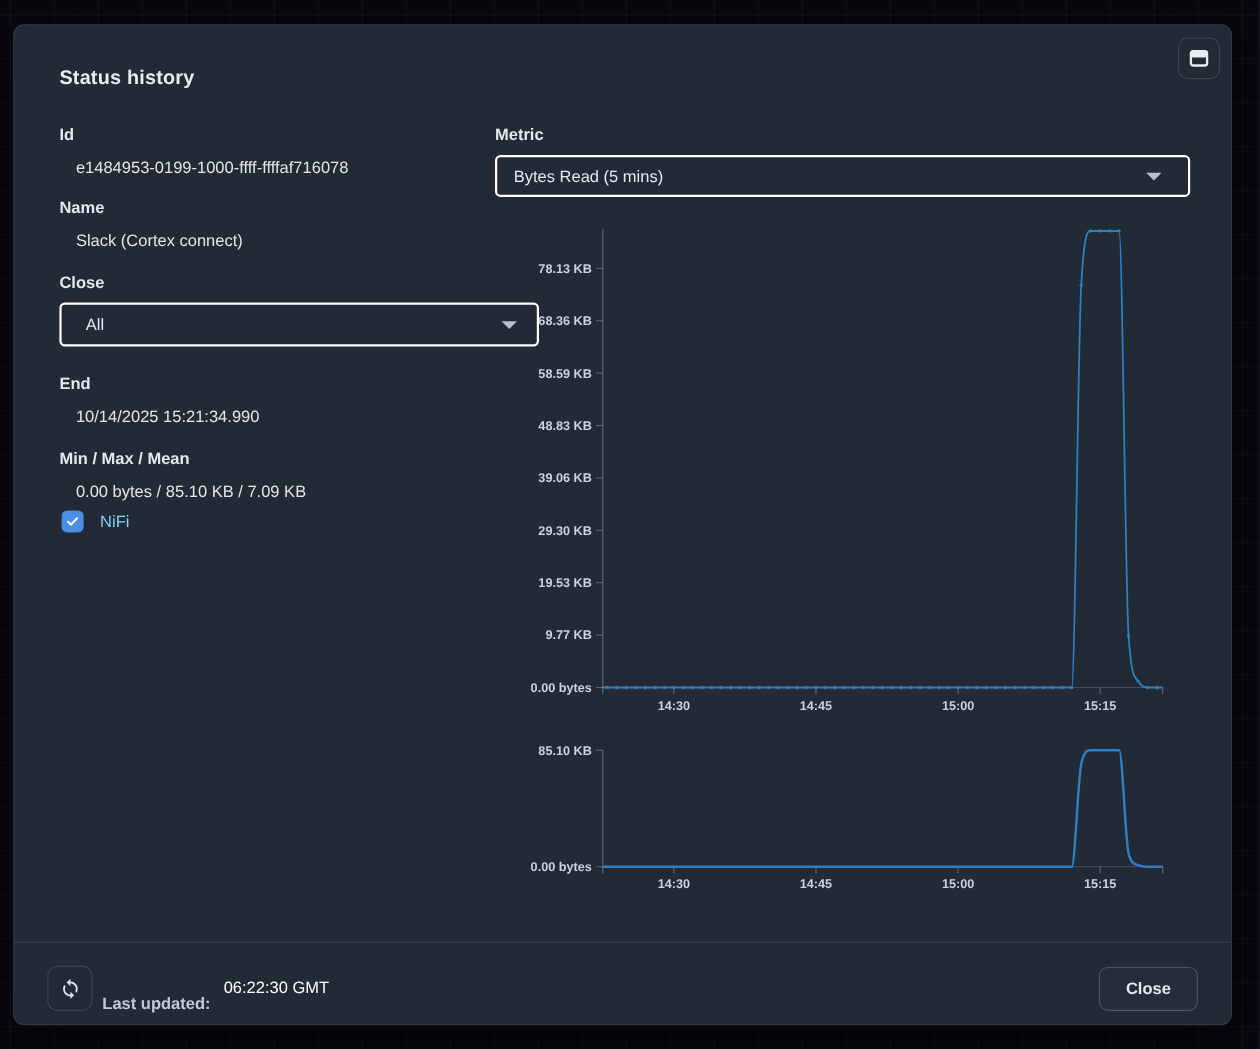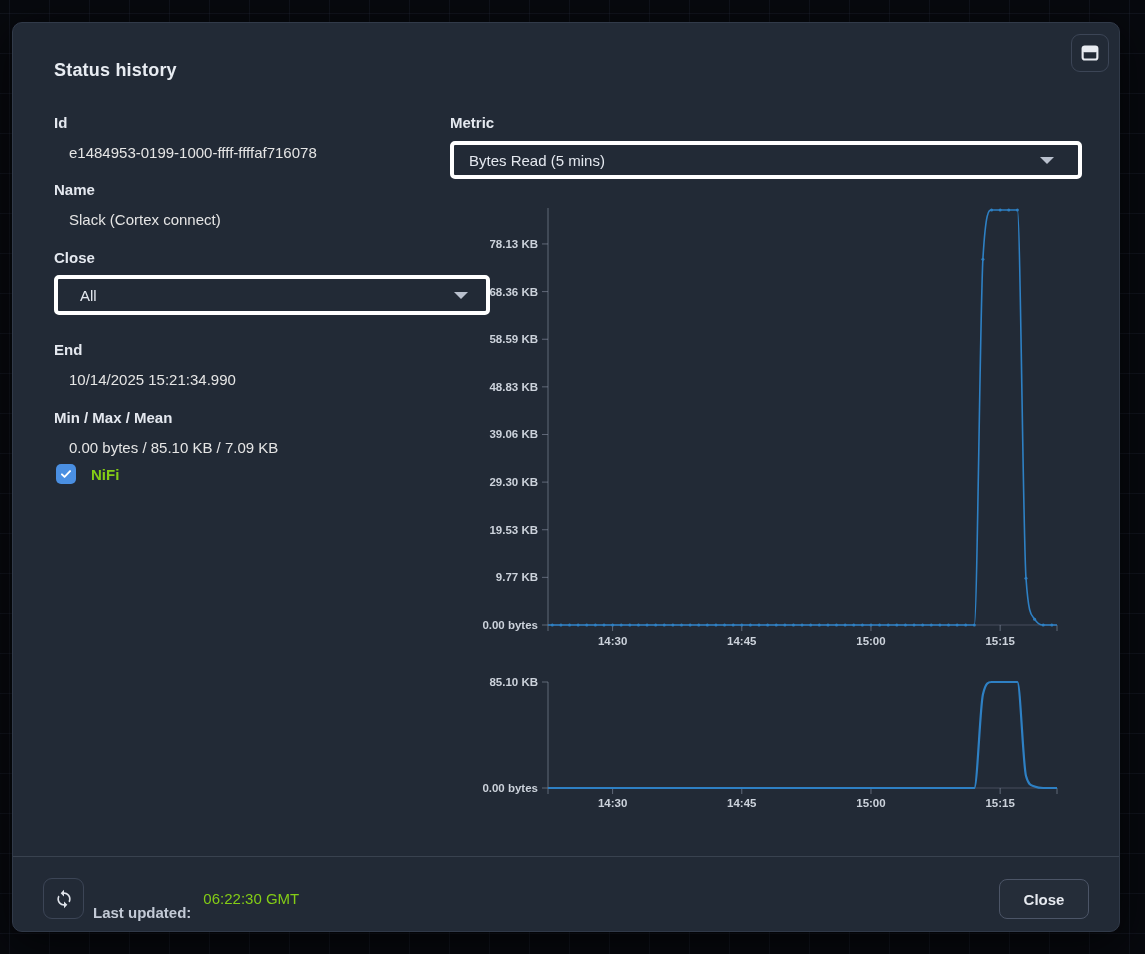--- a/index.html
+++ b/index.html
@@ -26,40 +26,40 @@
   }
   .icon-btn {
     position:absolute; display:flex; align-items:center; justify-content:center;
     background:transparent; border:1px solid #3c4556; border-radius:9px; cursor:pointer;
   }
   .maximize-btn { right:10px; top:11px; width:38px; height:38px; }
   .label { font-size:15px; font-weight:700; color:#e4e8ef; }
   .value { font-size:15px; color:#e5e5e5;margin-left:15px; }
   .abs { position:absolute; }
   .select-box {
-    position:absolute; border:4px solid #ffffff; border-radius:5px;
+    position:absolute; border:2px solid #ffffff; border-radius:5px;
     display:flex; align-items:center; cursor:pointer; background:transparent;
   }
   .select-box .sel-text { font-size:15px; color:#e4e8ef; }
   .chev {
     position:absolute; right:18px; top:50%; margin-top:-3px;
     width:0; height:0; border-left:7px solid transparent; border-right:7px solid transparent;
     border-top:7px solid #b9c0cd;
   }
   .checkbox-row { position:absolute; left:43px; top:441px; display:flex; align-items:center; }
   .checkbox {
     width:20px; height:20px; border-radius:5px; background:#4a8fe2;
     display:flex; align-items:center; justify-content:center; cursor:pointer;
   }
-  .checkbox-label { margin-left:15px; font-size:15px; font-weight:700; color:#84cc16; }
+  .checkbox-label { margin-left:15px; font-size:15px; font-weight:400; color:#7dd3fc; }
   .footer-divider { position:absolute; left:0; top:833px; width:100%; height:1px; background:#39424f; }
   .refresh-btn { left:30px; top:855px; width:41px; height:41px; }
   .last-updated { position:absolute; left:80px; top:855px; height:41px; display:flex; align-items:center; }
   .lu-label { font-size:15px; font-weight:700; color:#c3cad6;margin-top:28px; }
-  .lu-value { font-size:15px; color:#84cc16; margin-left:12px; }
+  .lu-value { font-size:15px; color:#ffffff; margin-left:12px; }
   .close-btn {
     position:absolute; right:30px; top:856px; width:90px; height:40px;
     background:rgba(255,255,255,0.015); border:1px solid #4c5567; border-radius:8px;
     color:#e6e9ef; font-size:15px; font-weight:600; cursor:pointer;
     font-family:"Liberation Sans", sans-serif;
   }
   #charts-svg { position:absolute; left:437px; top:160px; }
   #charts-svg text { font-family:"Liberation Sans", sans-serif; font-size:11.5px; font-weight:600; fill:#ccd2db; }
 </style>
 </head>

